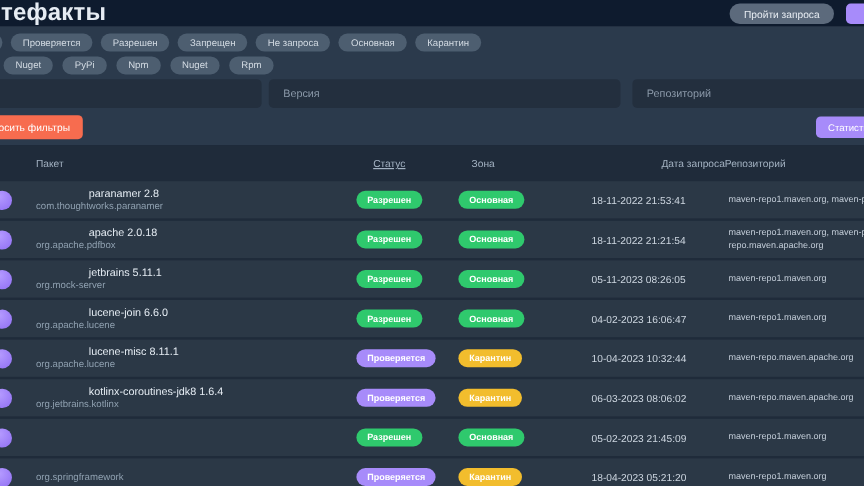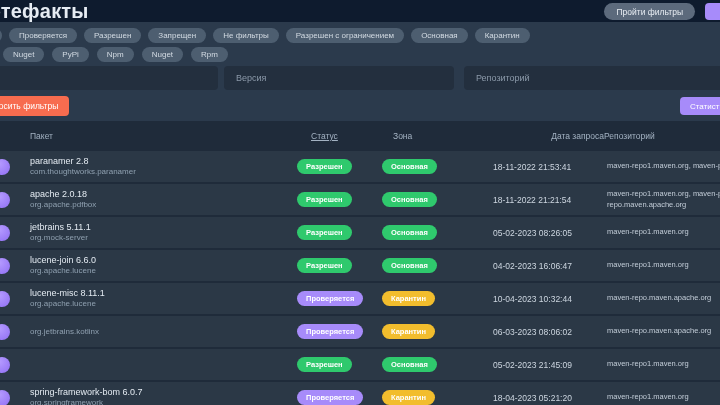--- a/index.html
+++ b/index.html
@@ -21,21 +21,21 @@
   .chip-row.types{margin:4px 0 0 31px;gap:8px;}
   .chip{background:#4d5e70;color:#d3dbe3;border:none;border-radius:8px;height:15px;
     font-size:8px;padding:0 10px;display:inline-flex;align-items:center;cursor:pointer;
     white-space:nowrap;font-family:inherit;}
   .chip-fragment{width:30px;padding:0;}
   .inputs-row{display:flex;margin-top:4px;}
   .flt-input{background:#232f3e;border:none;border-radius:4px;height:24px;box-sizing:border-box;
     color:#d7dfe8;font-size:9px;padding:0 12px;font-family:inherit;outline:none;}
   .flt-input::placeholder{color:#8b99a9;}
   .in-name{width:246px;}
-  .in-version{width:230px;margin-left:6px;}
+  .in-version{width:293px;margin-left:6px;}
   .in-repo{flex:1;margin-left:10px;}
   .actions-row{display:flex;align-items:center;margin-top:6px;padding-right:28px;}
   .btn-reset{background:#f76c4f;color:#fff;border:none;border-radius:4px;height:20px;
     font-size:8.5px;padding:0 11px;cursor:pointer;white-space:nowrap;font-family:inherit;}
   .btn-purple{background:#a78bfa;color:#fff;border:none;border-radius:4px;height:18px;
     font-size:8px;padding:0 8px;cursor:pointer;white-space:nowrap;font-family:inherit;}
   .btn-stats{margin-left:8px;min-width:62px;}
 
   
   .table{background:#1f2b3a;padding-top:0;}
@@ -47,48 +47,47 @@
   .th-3{padding-left:8px;text-align:right;}
   .th-4{padding-left:0px;}
   .tbody{}
   .trow{display:grid;grid-template-columns:325px 85px 110px 112px 1fr;background:#2b3846;
     height:31px;margin-bottom:2px;align-items:center;cursor:pointer;}
   .cell{display:flex;align-items:center;overflow:visible;}
   .pkg-cell{padding-left:22px;gap:20px;}
   .avatar{width:16px;height:16px;border-radius:50%;flex:0 0 16px;
     background:radial-gradient(circle at 35% 30%,#b59bff,#8f6ef3);}
   .pkg-text{display:flex;flex-direction:column;justify-content:center;line-height:1.25;}
-  .pkg-name{font-size:9px;color:#e4ebf2;white-space:nowrap;}
+  .pkg-name{font-size:9px;color:#e4ebf2;white-space:nowrap;margin-left:44px;}
   .pkg-group{font-size:8px;color:#8fa0b0;white-space:nowrap;}
   .badge{font-size:7.5px;font-weight:600;color:#fff;border-radius:9px;padding:3px 9px;white-space:nowrap;}
   .date-cell{font-size:8.5px;color:#cdd6e0;white-space:nowrap;padding-left:1px;}
   .repo-cell{flex-direction:column;align-items:flex-start;justify-content:center;padding-left:3px;}
   .repo-line{font-size:7.5px;color:#c3cdd8;line-height:1.45;white-space:nowrap;}
 </style>
 </head>
 <body>
 
 <div class="viewport">
   <div class="canvas">
 
     <header class="topbar">
       <h1 class="app-title">Артефакты</h1>
       <div class="topbar-spacer"></div>
-      <button class="btn-training">Пройти фильтры</button>
+      <button class="btn-training">Пройти запроса</button>
       <button class="btn-edge"></button>
     </header>
 
     <section class="panel">
       <div class="chip-row">
         <button class="chip chip-fragment"></button>
       <button class="chip">Проверяется</button>
           <button class="chip">Разрешен</button>
           <button class="chip">Запрещен</button>
-          <button class="chip">Не фильтры</button>
-          <button class="chip">Разрешен с ограничением</button>
+          <button class="chip">Не запроса</button>
           <button class="chip">Основная</button>
           <button class="chip">Карантин</button>
         </div>
       <div class="chip-row types">
           <button class="chip">Nuget</button>
           <button class="chip">PyPi</button>
           <button class="chip">Npm</button>
           <button class="chip">Nuget</button>
           <button class="chip">Rpm</button>
         </div>
@@ -161,21 +160,21 @@
                 <div class="pkg-name">jetbrains 5.11.1</div>
                 <div class="pkg-group">org.mock-server</div>
               </div>
             </div>
             <div class="cell">
               <span class="badge" style="background: rgb(47, 201, 109);">Разрешен</span>
             </div>
             <div class="cell">
               <span class="badge" style="background: rgb(47, 201, 109);">Основная</span>
             </div>
-            <div class="cell date-cell">05-02-2023 08:26:05</div>
+            <div class="cell date-cell">05-11-2023 08:26:05</div>
             <div class="cell repo-cell">
               <div class="repo-line">maven-repo1.maven.org</div>
             </div>
           </div>
           <div class="trow">
             <div class="cell pkg-cell">
               <span class="avatar"></span>
               <div class="pkg-text">
                 <div class="pkg-name">lucene-join 6.6.0</div>
                 <div class="pkg-group">org.apache.lucene</div>
@@ -208,20 +207,21 @@
             </div>
             <div class="cell date-cell">10-04-2023 10:32:44</div>
             <div class="cell repo-cell">
               <div class="repo-line">maven-repo.maven.apache.org</div>
             </div>
           </div>
           <div class="trow">
             <div class="cell pkg-cell">
               <span class="avatar"></span>
               <div class="pkg-text">
+                <div class="pkg-name">kotlinx-coroutines-jdk8 1.6.4</div>
                 <div class="pkg-group">org.jetbrains.kotlinx</div>
               </div>
             </div>
             <div class="cell">
               <span class="badge" style="background: rgb(167, 139, 250);">Проверяется</span>
             </div>
             <div class="cell">
               <span class="badge" style="background: rgb(242, 189, 45);">Карантин</span>
             </div>
             <div class="cell date-cell">06-03-2023 08:06:02</div>
@@ -241,21 +241,20 @@
             </div>
             <div class="cell date-cell">05-02-2023 21:45:09</div>
             <div class="cell repo-cell">
               <div class="repo-line">maven-repo1.maven.org</div>
             </div>
           </div>
           <div class="trow">
             <div class="cell pkg-cell">
               <span class="avatar"></span>
               <div class="pkg-text">
-                <div class="pkg-name">spring-framework-bom 6.0.7</div>
                 <div class="pkg-group">org.springframework</div>
               </div>
             </div>
             <div class="cell">
               <span class="badge" style="background: rgb(167, 139, 250);">Проверяется</span>
             </div>
             <div class="cell">
               <span class="badge" style="background: rgb(242, 189, 45);">Карантин</span>
             </div>
             <div class="cell date-cell">18-04-2023 05:21:20</div>

